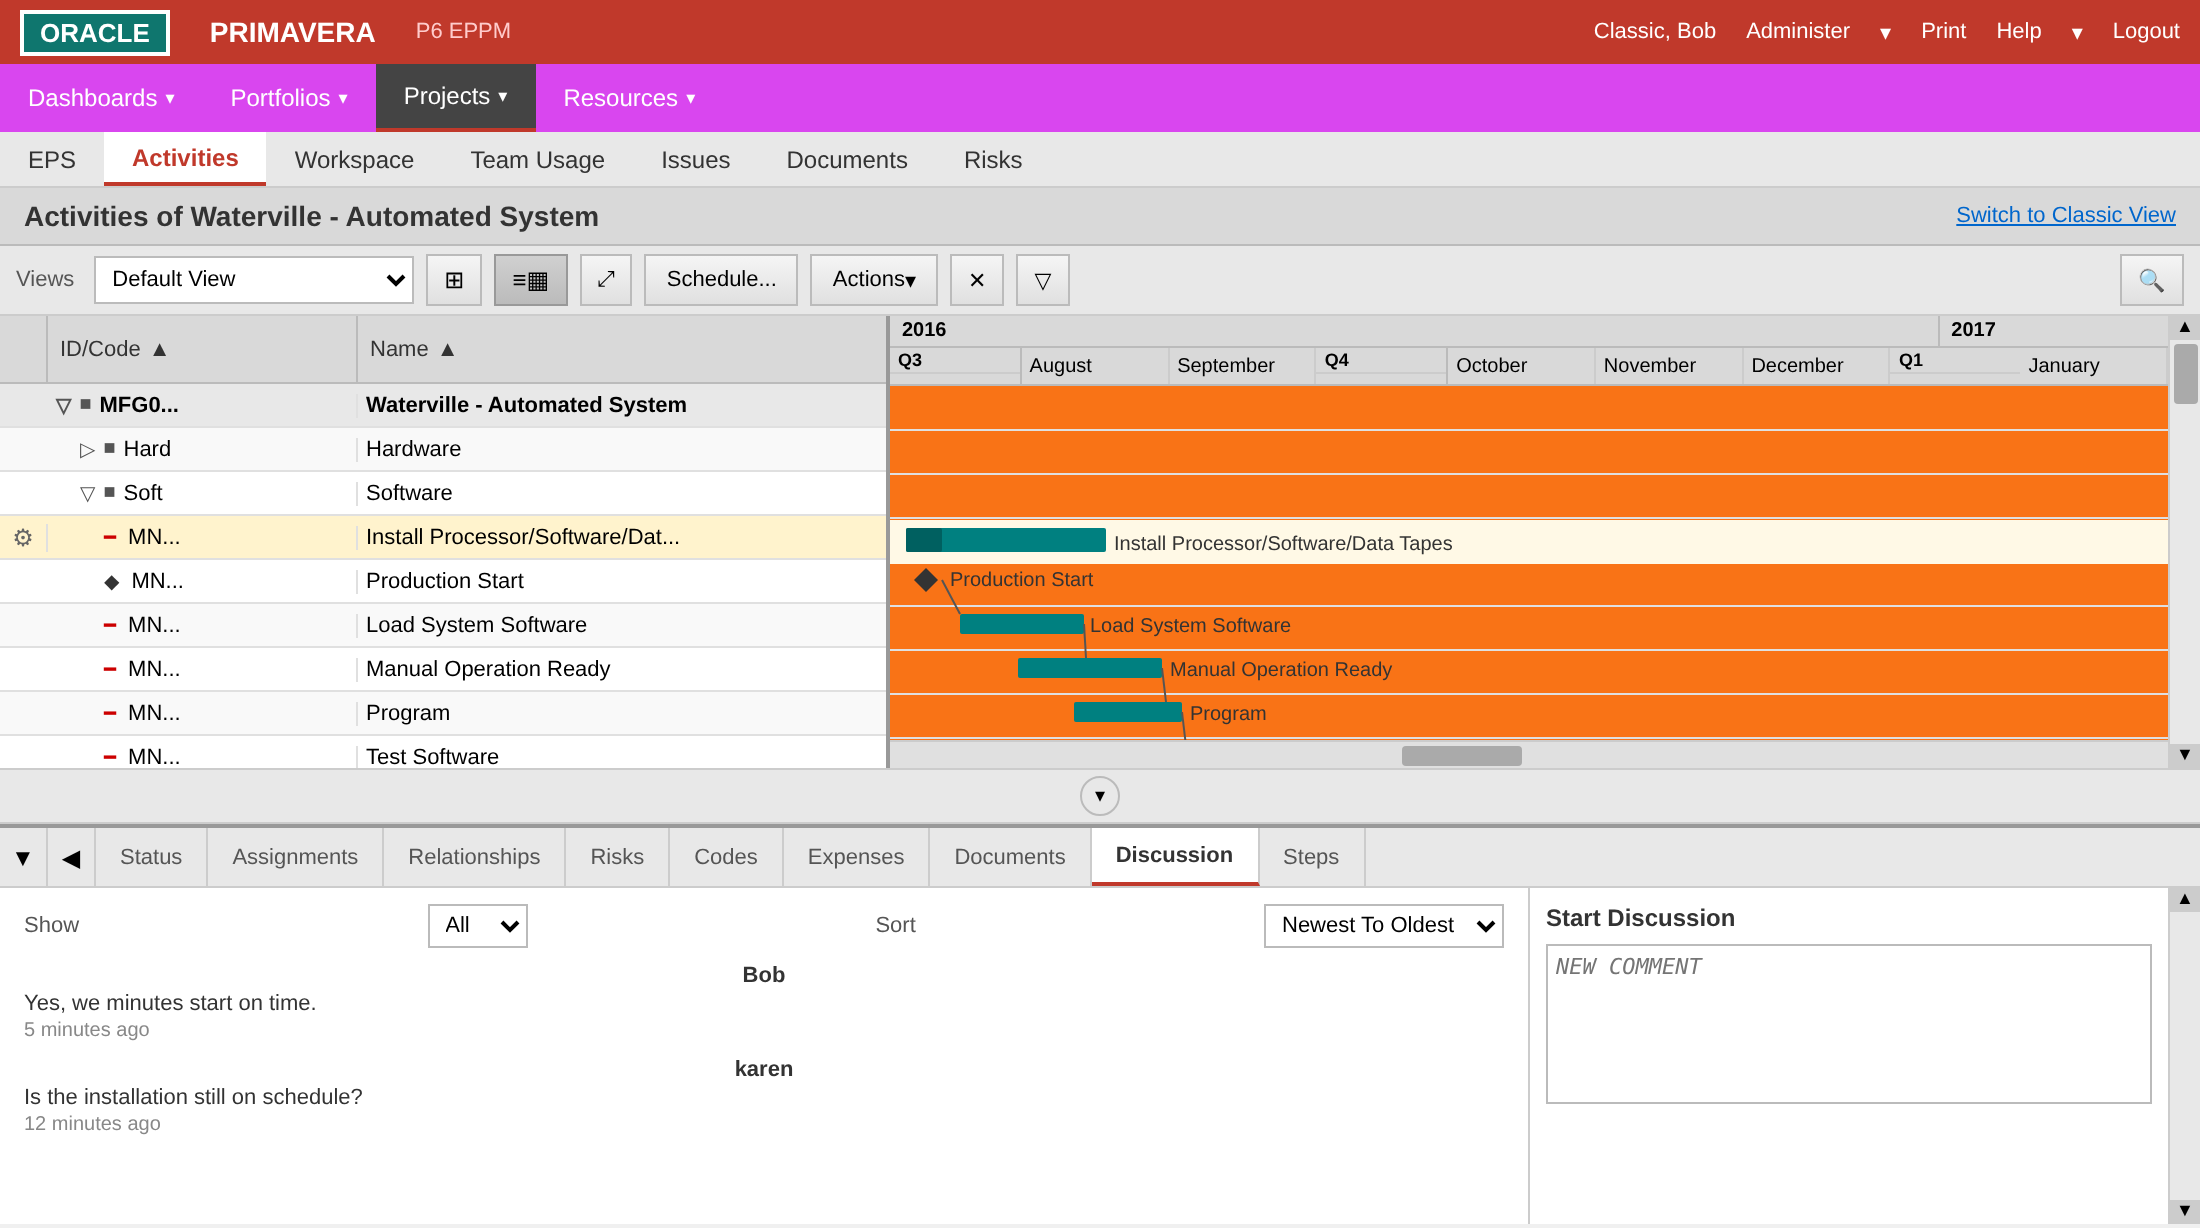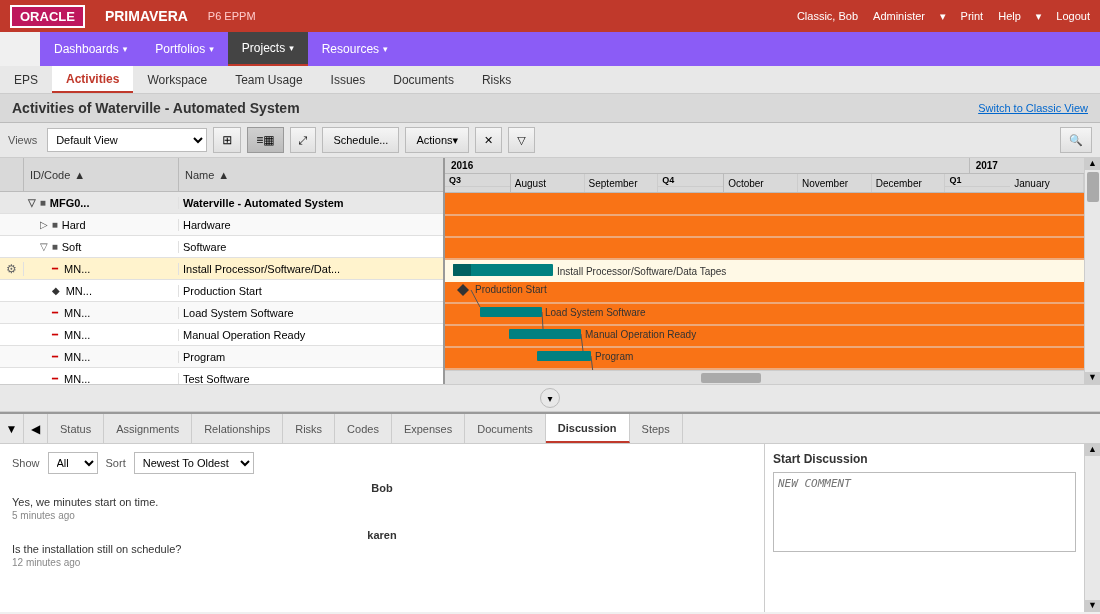--- a/index.html
+++ b/index.html
@@ -1,27 +1,27 @@
 <!DOCTYPE html>
 <html><head>
   <meta charset="utf-8">
   <style>
     * { box-sizing: border-box; margin: 0; padding: 0; }
     body { font-family: Arial, sans-serif; font-size: 12px; background: #f0f0f0; overflow: hidden; width: 1100px; height: 614px; }
 
     
     .top-bar { background: #c0392b; height: 32px; display: flex; align-items: center; padding: 0 10px; gap: 20px; }
-    .oracle-logo { background: #be185d; border: 2px solid white; padding: 2px 8px; color: white; font-weight: bold; font-size: 13px; }
+    .oracle-logo { background: #0f766e; border: 2px solid white; padding: 2px 8px; color: white; font-weight: bold; font-size: 13px; }
     .app-title { color: white; font-size: 14px; font-weight: bold; }
     .app-subtitle { color: #ffcccc; font-size: 11px; }
     .top-right { margin-left: auto; display: flex; align-items: center; gap: 15px; color: white; font-size: 11px; }
     .top-right a { color: white; text-decoration: none; cursor: pointer; }
 
     
-    .nav-bar { background: #8b5cf6; height: 34px; display: flex; align-items: stretch; margin-left: 40px; }
+    .nav-bar { background: #d946ef; height: 34px; display: flex; align-items: stretch; }
     .nav-item { padding: 0 14px; display: flex; align-items: center; color: white; font-size: 12px; cursor: pointer; position: relative; }
     .nav-item.active { background: #444; }
     .nav-item .arrow { margin-left: 4px; font-size: 9px; }
 
     
     .sub-nav { background: #e8e8e8; height: 28px; display: flex; align-items: stretch; border-bottom: 1px solid #ccc; }
     .sub-nav-item { padding: 0 14px; display: flex; align-items: center; font-size: 12px; cursor: pointer; color: #333; }
     .sub-nav-item.active { background: white; border-bottom: 2px solid #c0392b; color: #c0392b; font-weight: bold; }
 
     
@@ -74,21 +74,21 @@
     
     .bottom-panel { height: 200px; border-top: 2px solid #999; display: flex; flex-direction: column; background: white; }
     .bottom-tabs { display: flex; align-items: stretch; background: #e8e8e8; border-bottom: 1px solid #ccc; height: 30px; }
     .bottom-tab-toggle { width: 24px; display: flex; align-items: center; justify-content: center; cursor: pointer; border-right: 1px solid #ccc; }
     .bottom-tab { padding: 0 12px; display: flex; align-items: center; font-size: 11px; cursor: pointer; color: #555; border-right: 1px solid #ccc; }
     .bottom-tab.active { background: white; border-bottom: 2px solid #c0392b; color: #333; font-weight: bold; }
     .bottom-content { flex: 1; overflow: hidden; display: flex; }
 
     
     .discussion-left { flex: 1; padding: 8px 12px; overflow-y: auto; }
-    .show-bar { display: flex; align-items: center; gap: 8px; margin-bottom: 8px; }
+    .show-bar { display: flex; align-items: center; gap: 8px; margin-bottom: 8px; justify-content: space-between; }
     .show-label { font-size: 11px; color: #555; }
     .show-select { height: 22px; font-size: 11px; border: 1px solid #bbb; background: white; padding: 0 4px; width: 50px; }
     .sort-label { font-size: 11px; color: #555; }
     .sort-select { height: 22px; font-size: 11px; border: 1px solid #bbb; background: white; padding: 0 4px; width: 120px; }
     .comment-block { margin-bottom: 8px; }
     .comment-user { font-weight: bold; font-size: 11px; color: #333; text-align: center; }
     .comment-text { font-size: 11px; color: #333; margin: 2px 0; }
     .comment-time { font-size: 10px; color: #888; }
     .discussion-right { width: 320px; border-left: 1px solid #ccc; padding: 8px; }
     .discussion-title { font-size: 12px; font-weight: bold; margin-bottom: 6px; color: #333; }

